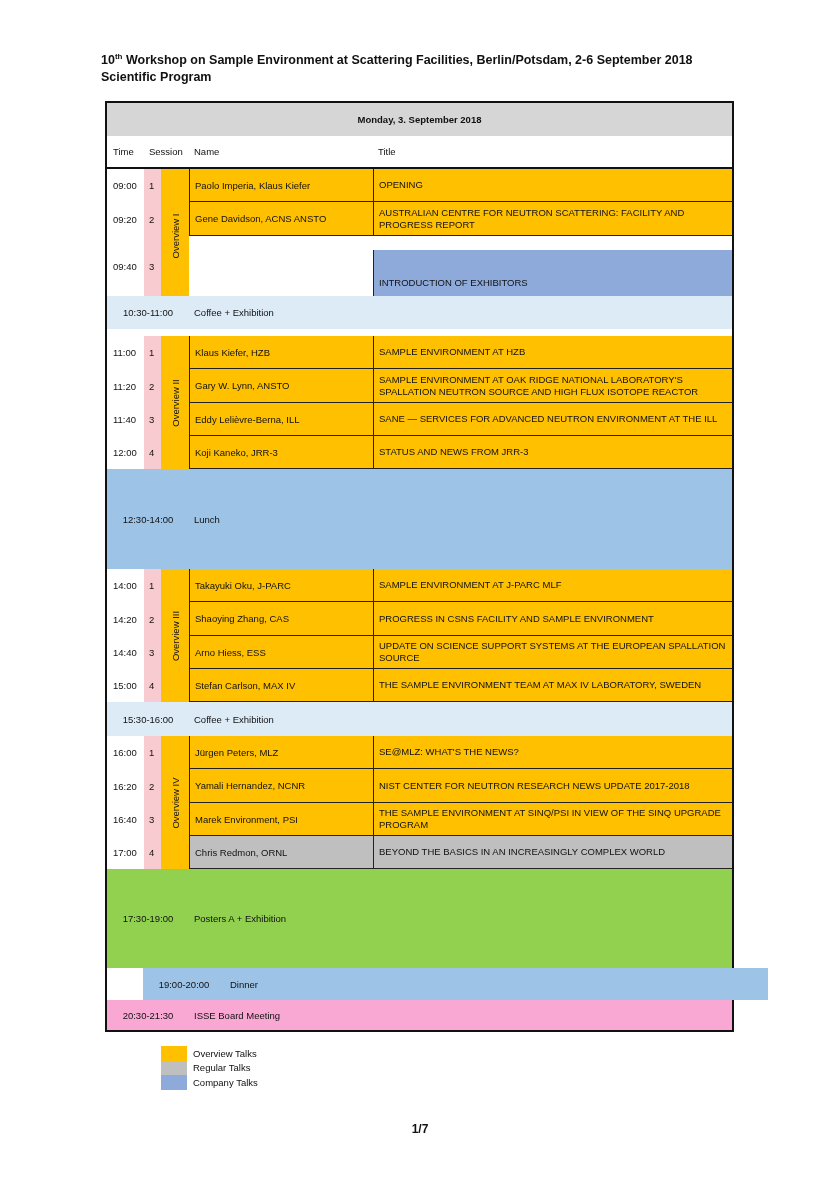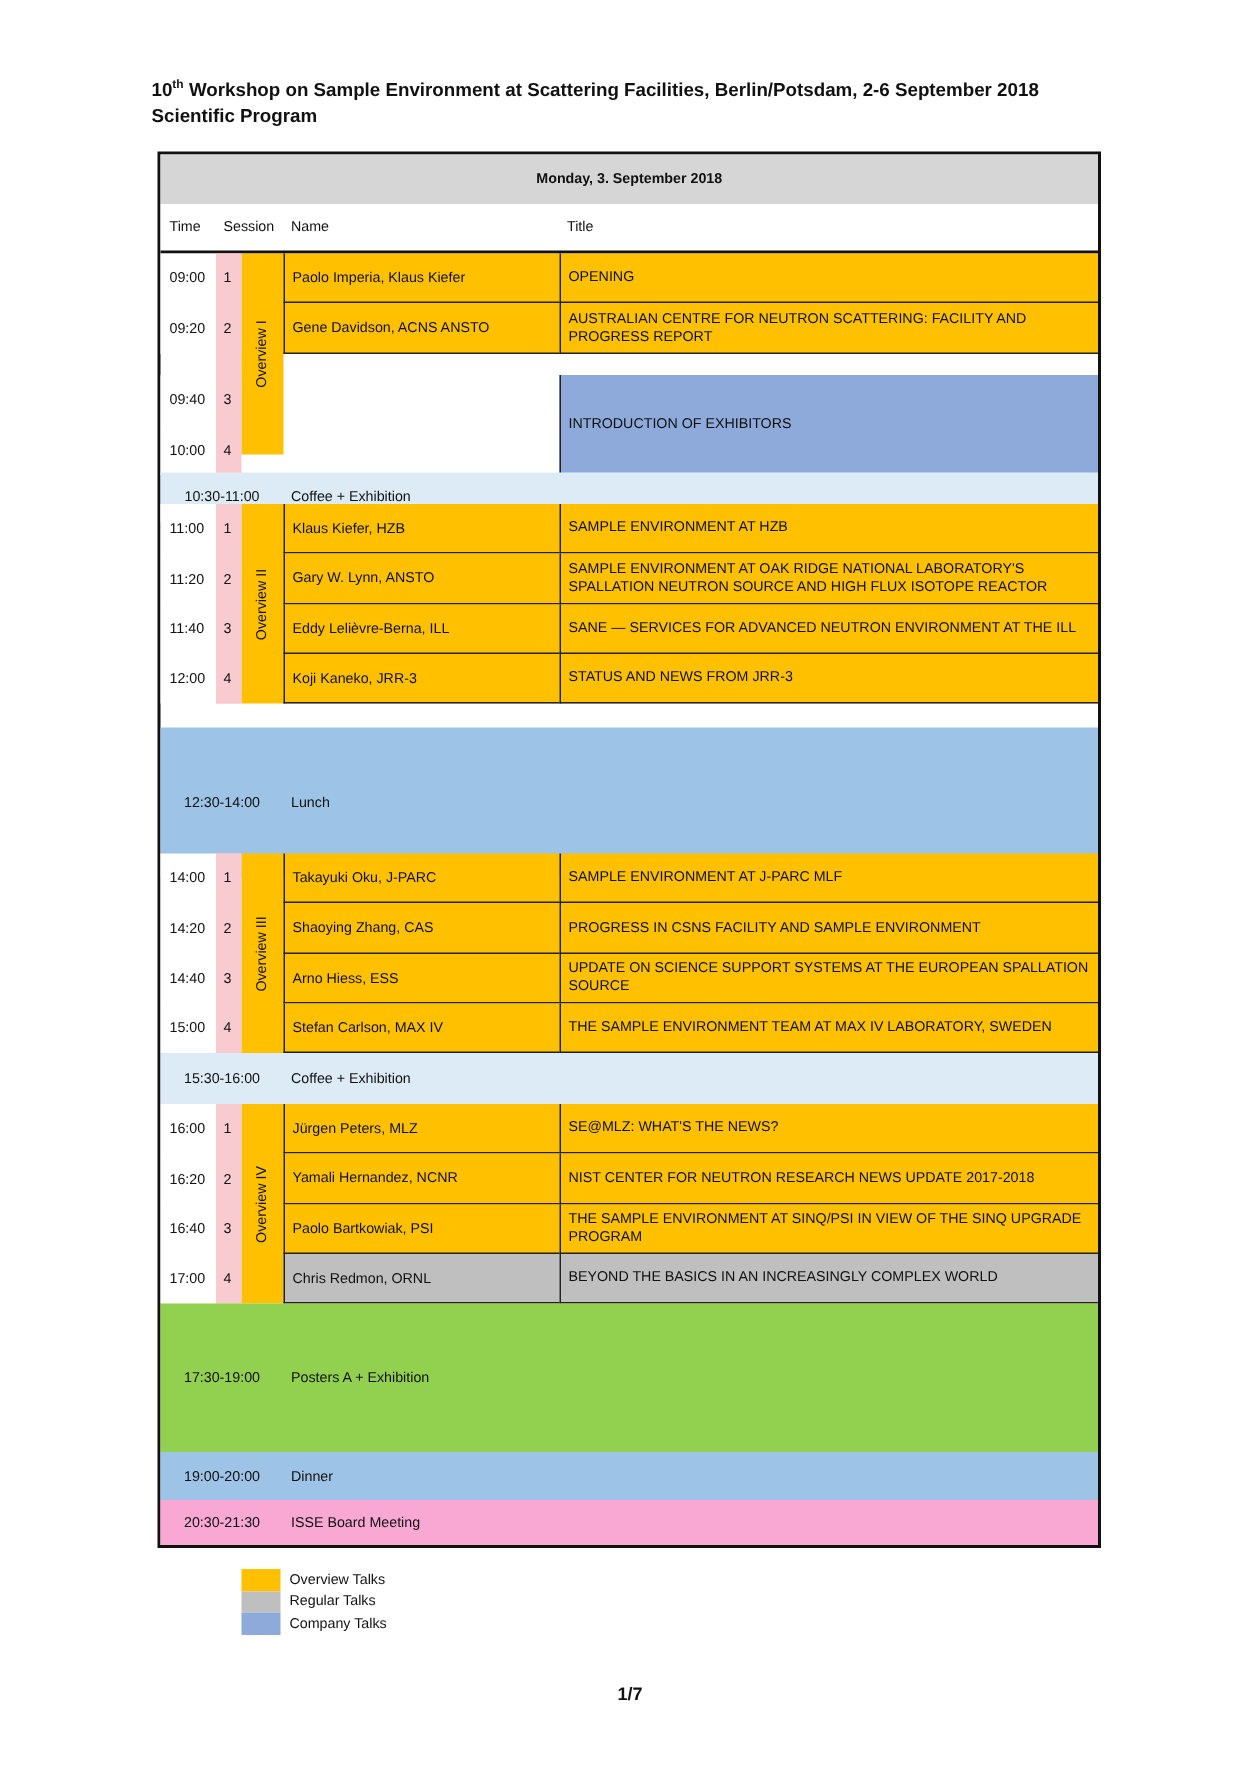--- a/index.html
+++ b/index.html
@@ -16,21 +16,21 @@
   .talk .sess { left:37px; width:17px; padding-left:5px; background:#f8cbd0; }
   .name { left:82px; width:184px; padding-left:5px; border-left:1.5px solid #222; border-bottom:1.5px solid #222; }
   .title { left:266px; width:359px; padding-left:5px; border-left:1.5px solid #222; border-bottom:1.5px solid #222; line-height:12px; }
   .ov { background:#ffc000; }
   .reg { background:#bfbfbf; }
   .comp { background:#8eaadb; }
   .session-band { position:absolute; left:54px; width:28px; background:#ffc000; box-sizing:border-box; }
   .session-band span { position:absolute; left:50%; top:50%; transform:translate(-50%,-50%) rotate(-90deg); white-space:nowrap; font-size:9.5px; }
   .pink-strip { position:absolute; left:37px; width:17px; background:#f8cbd0; }
   .break { background:#ddebf7; }
-  .lunch { background:#9dc3e6;margin-top:16px; }
+  .lunch { background:#9dc3e6; }
   .posters { background:#92d050; }
   .dinner { background:#9dc3e6; }
   .board { background:#f9a8d4; }
   .break .btime { left:0; width:82px; justify-content:center; }
   .break .blabel { left:82px; padding-left:5px; }
   .legend { position:absolute; left:161px; top:1046px; font-size:9.5px; }
   .legend-item { display:flex; align-items:center; height:14.5px; }
   .swatch { width:26px; height:14.5px; margin-right:6px; }
   .page-num { position:absolute; left:0; width:840px; top:1122px; text-align:center; font-weight:bold; font-size:12px; }
 </style>
@@ -73,21 +73,21 @@
     <div class="cell title ov">AUSTRALIAN CENTRE FOR NEUTRON SCATTERING: FACILITY AND PROGRESS REPORT</div>
   </div>
   <div class="row talk" style="top:133px;height:67px;margin-top:14px;">
     <div class="cell time" style="height:33px;">09:40</div>
     <div class="cell time" style="top:33px;height:34px;">10:00</div>
     <div class="cell sess" style="height:33px;">3</div>
     <div class="cell sess" style="top:33px;height:34px;">4</div>
     <div class="cell title comp">INTRODUCTION OF EXHIBITORS</div>
   </div>
 
-  <div class="row break" style="top:212px;height:33px;">
+  <div class="row break" style="top:193px;height:33px;">
     <div class="cell btime">10:30-11:00</div>
     <div class="cell blabel">Coffee + Exhibition</div>
   </div>
 
   <div class="pink-strip" style="top:233px;height:133px;"></div>
   <div class="session-band" style="top:233px;height:133px;">
       <span>Overview II</span>
     </div>
 
   <div class="row talk" style="top:233px;height:33px;">
@@ -168,36 +168,36 @@
   </div>
   <div class="row talk" style="top:666px;height:34px;">
     <div class="cell time">16:20</div>
     <div class="cell sess">2</div>
     <div class="cell name ov">Yamali Hernandez, NCNR</div>
     <div class="cell title ov">NIST CENTER FOR NEUTRON RESEARCH NEWS UPDATE 2017-2018</div>
   </div>
   <div class="row talk" style="top:700px;height:33px;">
     <div class="cell time">16:40</div>
     <div class="cell sess">3</div>
-    <div class="cell name ov">Paolo Bartkowiak, PSI</div>
+    <div class="cell name ov">Marek Environment, PSI</div>
     <div class="cell title ov">THE SAMPLE ENVIRONMENT AT SINQ/PSI IN VIEW OF THE SINQ UPGRADE PROGRAM</div>
   </div>
   <div class="row talk" style="top:733px;height:33px;">
     <div class="cell time">17:00</div>
     <div class="cell sess">4</div>
     <div class="cell name reg">Chris Redmon, ORNL</div>
     <div class="cell title reg">BEYOND THE BASICS IN AN INCREASINGLY COMPLEX WORLD</div>
   </div>
 
   <div class="row break posters" style="top:766px;height:99px;">
     <div class="cell btime">17:30-19:00</div>
     <div class="cell blabel">Posters A + Exhibition</div>
   </div>
 
-  <div class="row break dinner" style="top:865px;height:32px;">
+  <div class="row break dinner" style="top:865px;height:32px;margin-left:36px;">
     <div class="cell btime">19:00-20:00</div>
     <div class="cell blabel">Dinner</div>
   </div>
 
   <div class="row break board" style="top:897px;height:30px;">
     <div class="cell btime">20:30-21:30</div>
     <div class="cell blabel">ISSE Board Meeting</div>
   </div>
 </div>
 

